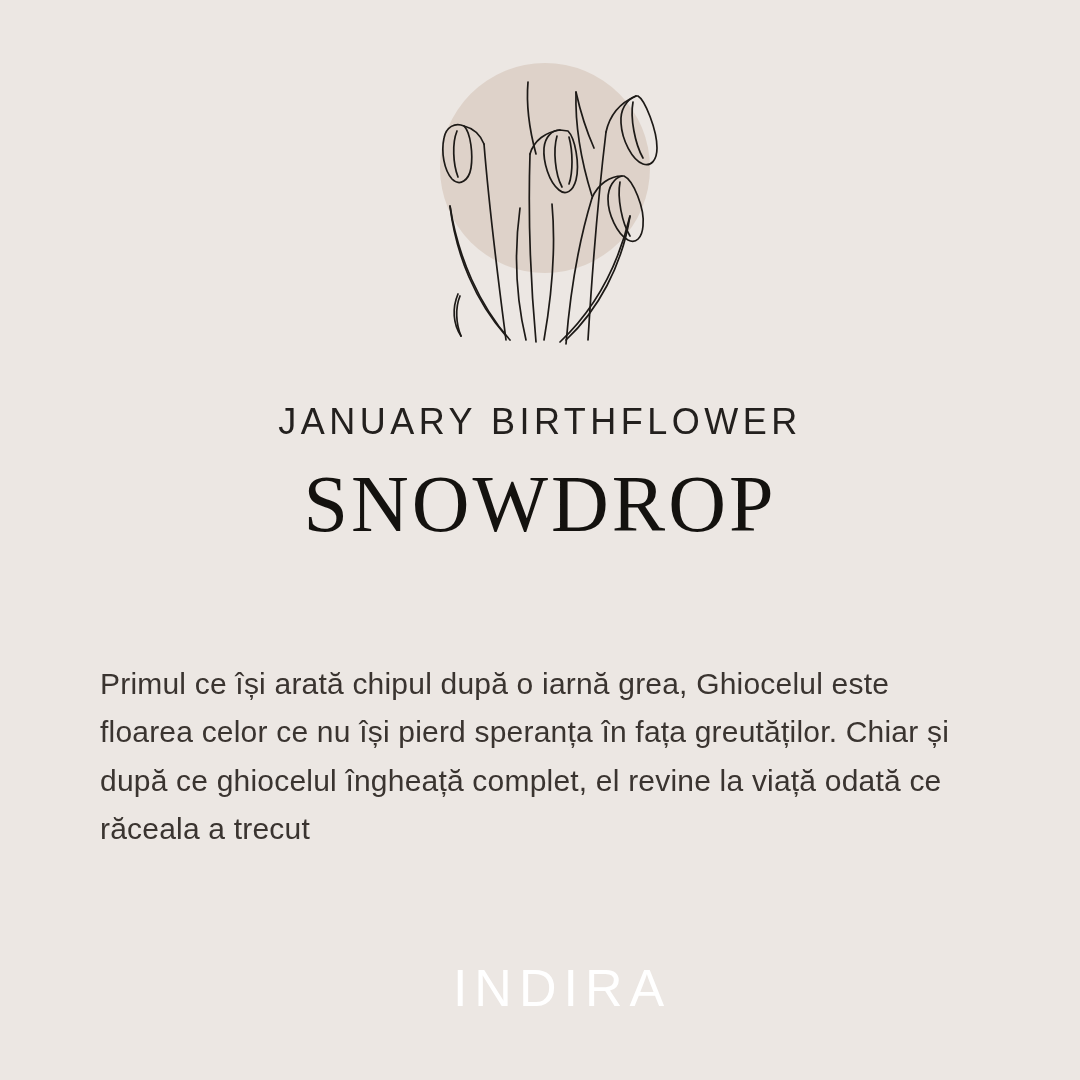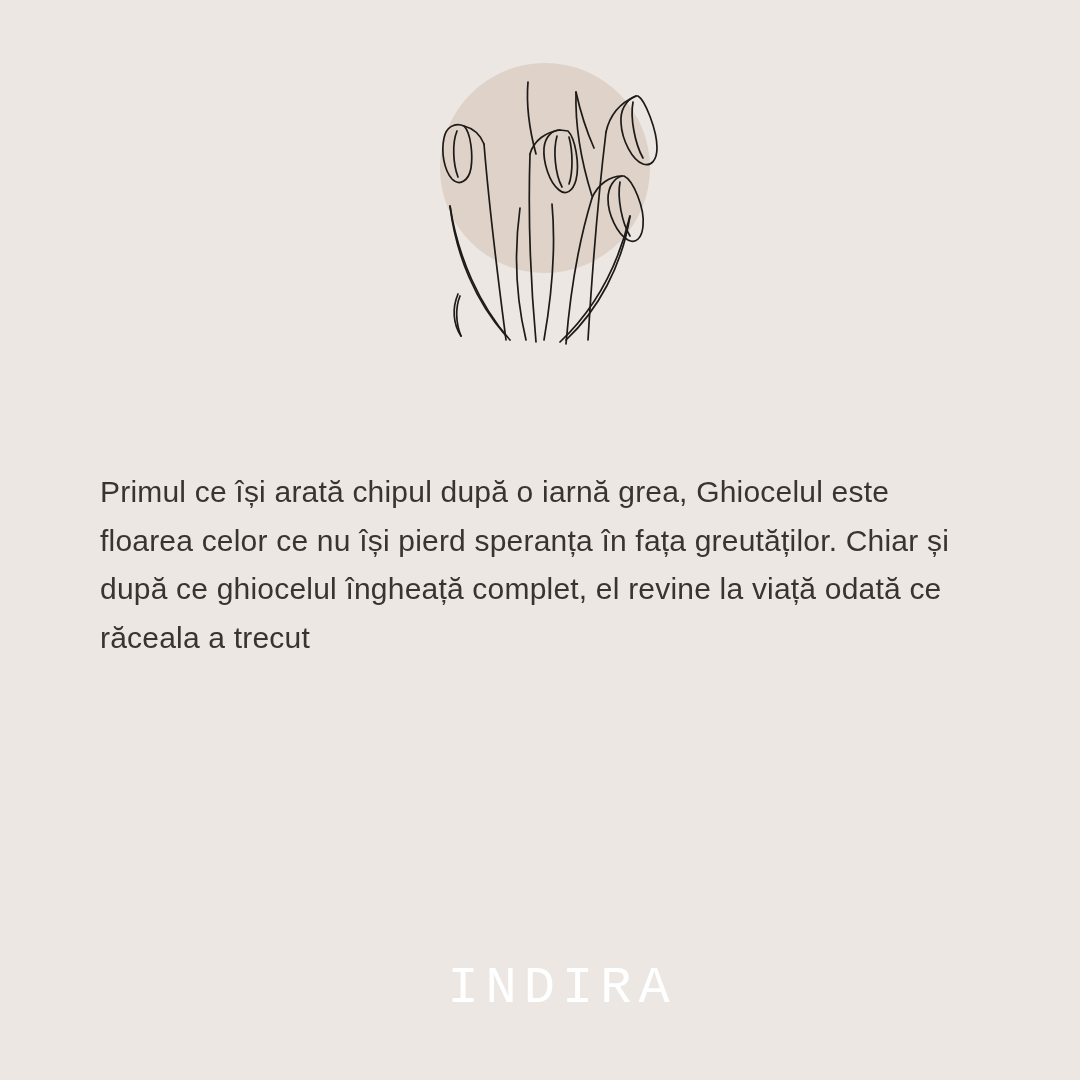--- a/index.html
+++ b/index.html
@@ -73,21 +73,21 @@
     letter-spacing: 0.2px;
   }
 
   
   .brand {
     position: absolute;
     left: 0;
     right: 0;
     bottom: 62px;
     text-align: center;
-    font-family: Liberation Mono, monospace;
+    font-family: Liberation Sans, sans-serif;
     font-size: 52px;
     letter-spacing: 7px;
     color: #ffffff;
     font-weight: 400;
     padding-left: 44px;
   }
 </style>
 </head>
 <body>
 
@@ -135,18 +135,22 @@
 
         <path d="M196 292 C 186 250, 184 204, 190 160"></path>
         <path d="M214 292 C 222 246, 226 200, 222 156"></path>
 
         <path d="M128 246 C 122 260, 123 276, 131 288"></path>
         <path d="M131 288 C 126 276, 125 260, 130 248"></path>
       </g>
     </svg>
   </div>
 
+  <div class="title-block">
+    <div class="eyebrow">JANUARY BIRTHFLOWER</div>
+    <div class="headline">SNOWDROP</div>
+  </div>
 
   <div class="description">Primul ce își arată chipul după o iarnă grea, Ghiocelul este floarea celor ce nu își pierd speranța în fața greutăților. Chiar și după ce ghiocelul îngheață complet, el revine la viață odată ce răceala a trecut</div>
 
   <div class="brand">INDIRA</div>
 
 </div>
 
 </body></html>

